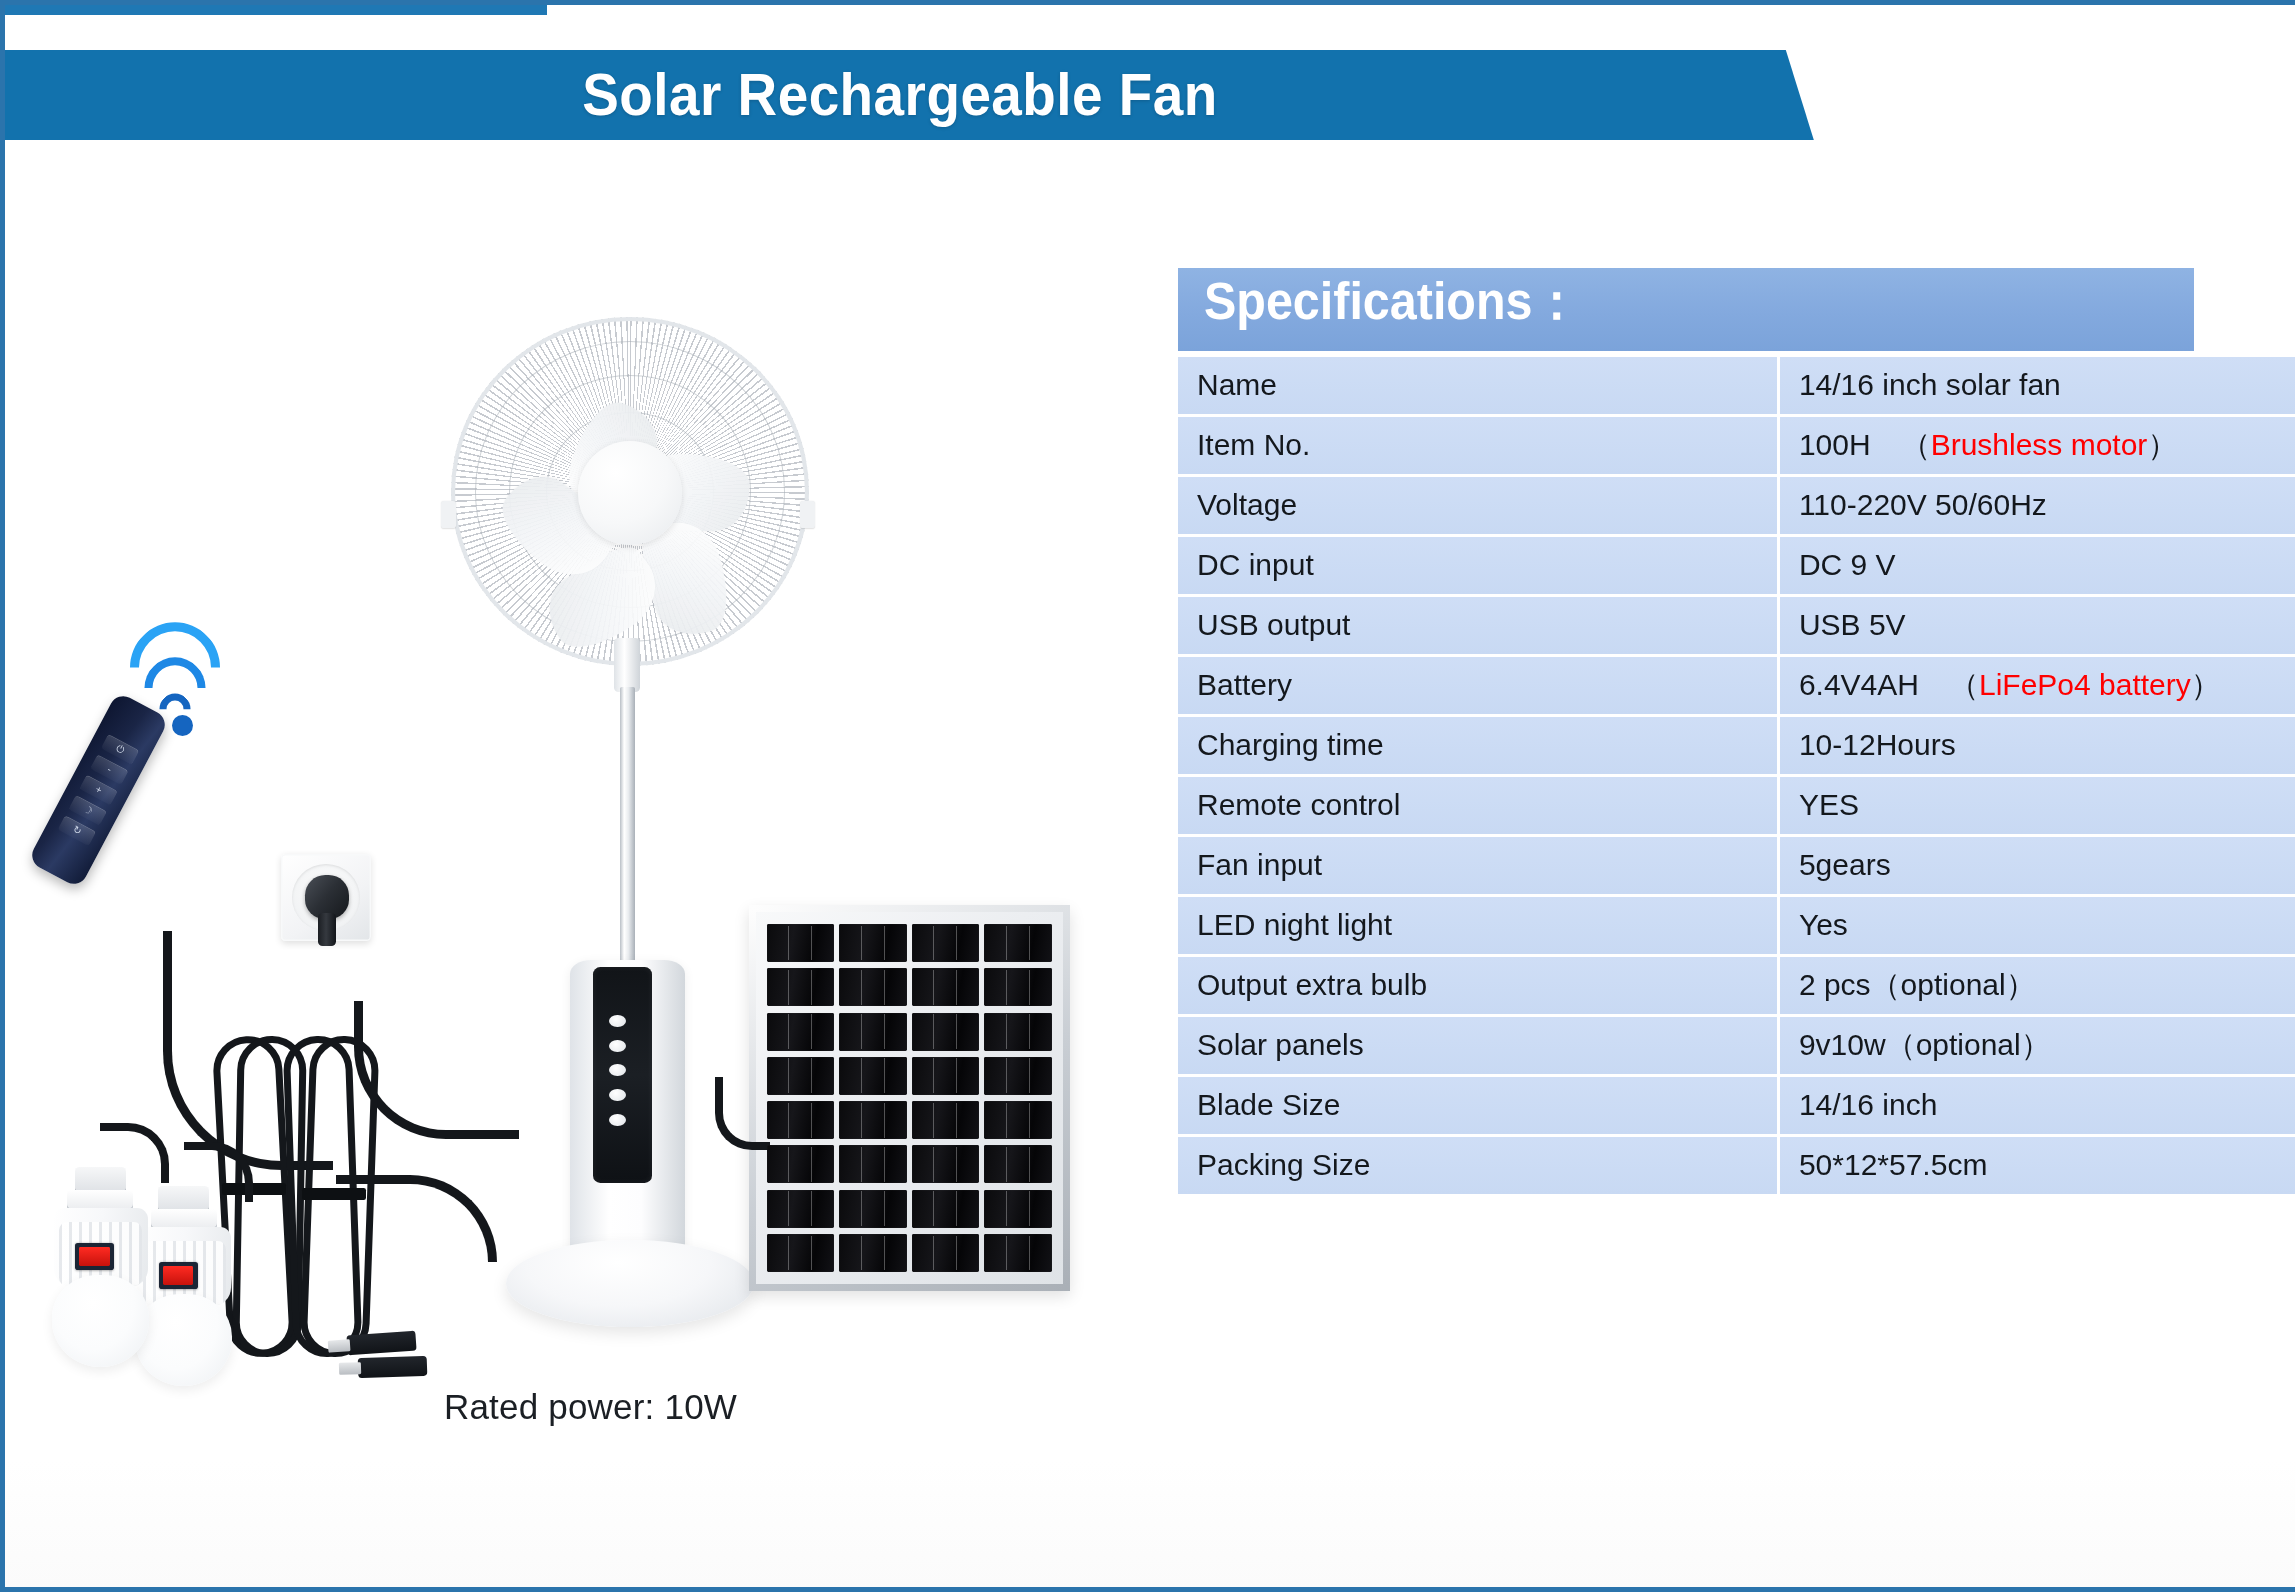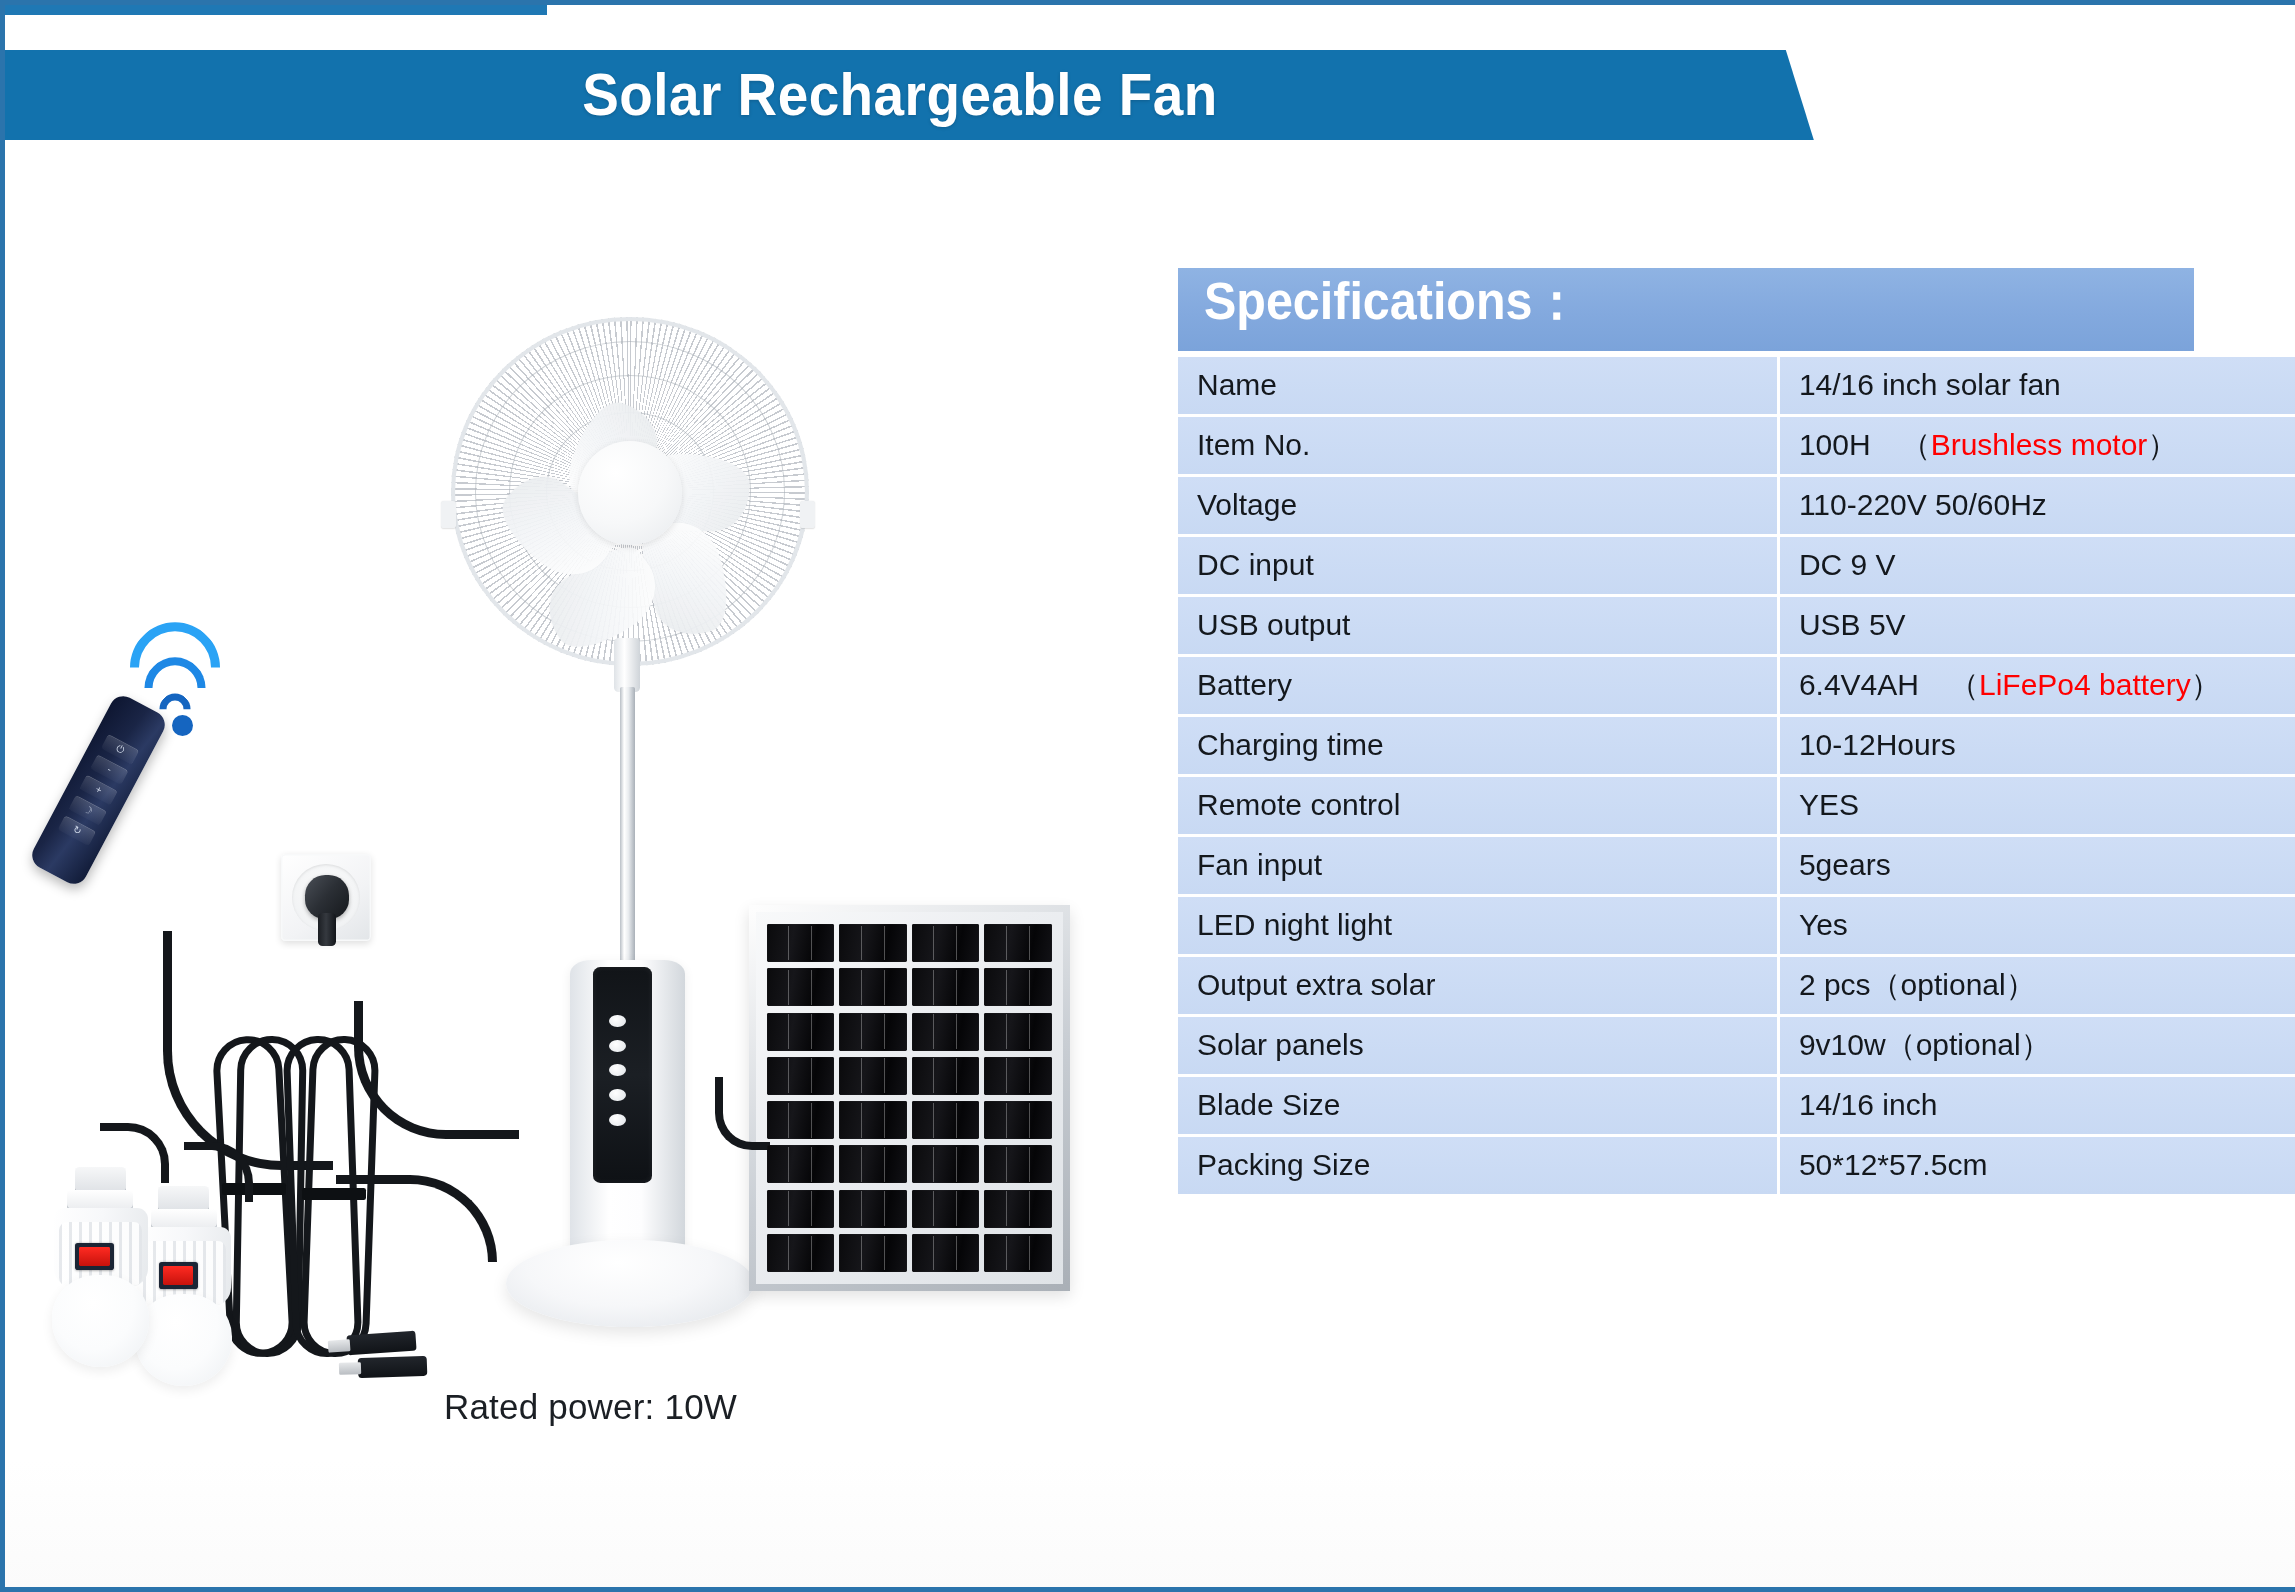--- a/index.html
+++ b/index.html
@@ -636,21 +636,21 @@
           </tr>
           <tr>
             <td class="k">Fan input</td>
             <td class="v">5gears</td>
           </tr>
           <tr>
             <td class="k">LED night light</td>
             <td class="v">Yes</td>
           </tr>
           <tr>
-            <td class="k">Output extra solar</td>
+            <td class="k">Output extra bulb</td>
             <td class="v">2 pcs（optional）</td>
           </tr>
           <tr>
             <td class="k">Solar panels</td>
             <td class="v">9v10w（optional）</td>
           </tr>
           <tr>
             <td class="k">Blade Size</td>
             <td class="v">14/16 inch</td>
           </tr>

